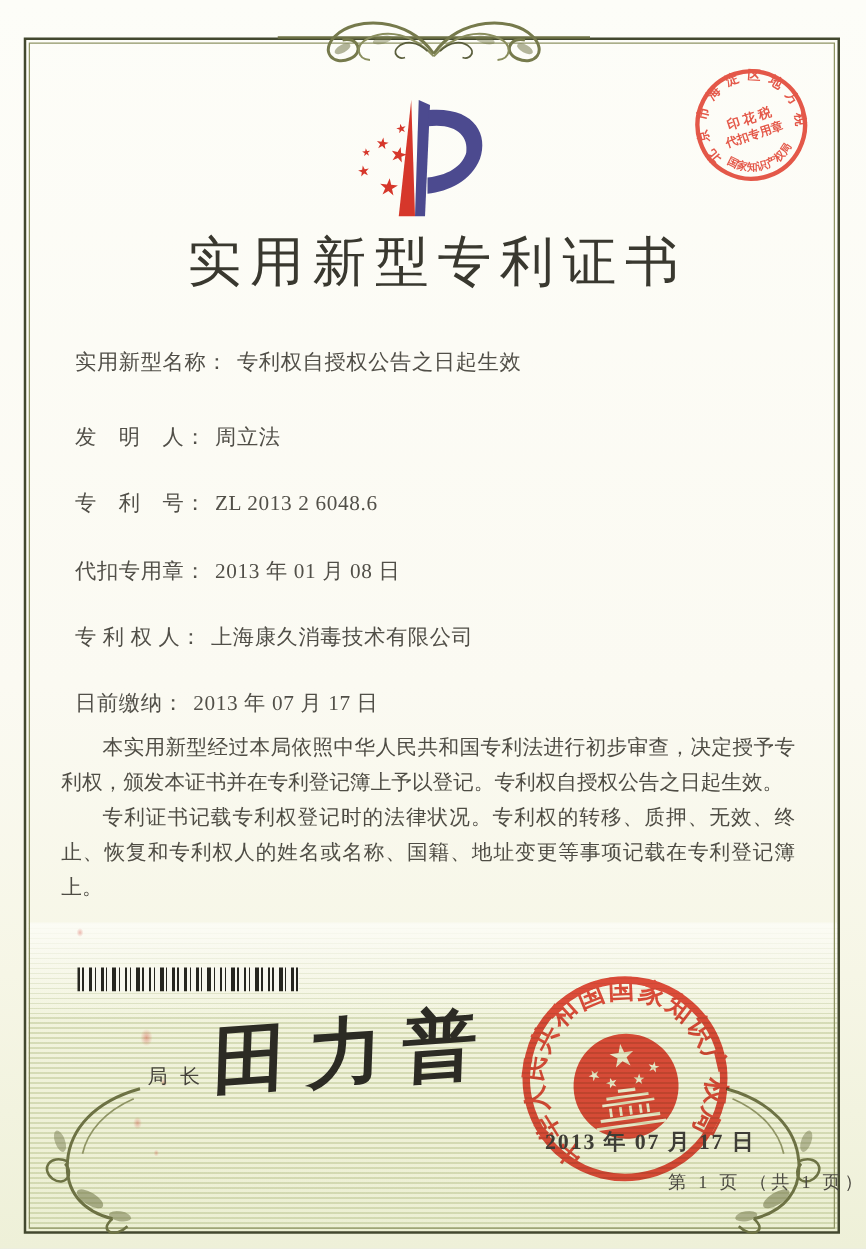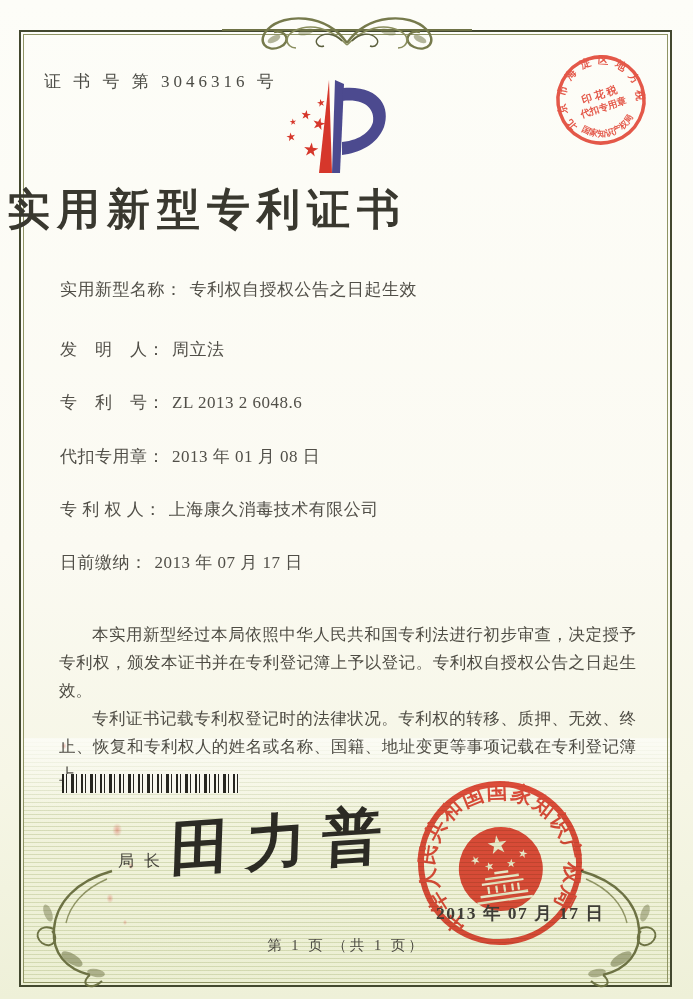--- a/index.html
+++ b/index.html
@@ -8,38 +8,38 @@
     font-family:"Liberation Serif",serif;}
   .guilloche{position:absolute;left:23px;right:23px;top:738px;bottom:14px;z-index:1;
     background:
       linear-gradient(180deg,rgba(252,252,246,.95) 0%,rgba(252,252,246,0) 32%),
       repeating-linear-gradient(180deg,rgba(150,165,95,.30) 0 1px,rgba(0,0,0,0) 1px 4px),
       linear-gradient(180deg,rgba(238,241,214,.35),rgba(234,238,206,.55));}
   .frame{position:absolute;left:19px;top:30px;right:21px;bottom:12px;border:2px solid #43482f;z-index:2;}
   .frame-inner{position:absolute;inset:2px;border:1px solid #8f9464;}
   .abs{position:absolute;}
   .cert-no{left:44px;top:70px;font-size:17px;letter-spacing:4px;color:#4b4b45;z-index:4;}
-  .doc-title{left:0;right:0;top:181px;text-align:left;font-size:43px;font-weight:700;
+  .doc-title{left:0;right:0;top:181px;text-align:center;font-size:43px;font-weight:400;
     letter-spacing:7px;text-indent:7px;color:#39382f;z-index:4;}
   .fields{left:60px;right:40px;top:0;z-index:4;font-size:17px;color:#514f48;}
   .field-row{position:absolute;left:0;white-space:nowrap;letter-spacing:.5px;}
   .field-row .fvalue{margin-left:7px;}
   .f0{top:278px}.f1{top:338px}.f2{top:391px}.f3{top:445px}.f4{top:498px}.f5{top:551px}
-  .paras{left:59px;right:57px;top:584px;z-index:4;margin-top:37px;}
+  .paras{left:49px;right:57px;top:584px;z-index:4;}
   .paras p{margin:0;text-indent:2em;font-size:16.5px;line-height:28px;text-align:justify;color:#4e4c44;}
   .barcode{left:62px;top:774px;width:177px;height:19px;z-index:4;
     background:repeating-linear-gradient(90deg,#26261f 0 2px,#f7f7ee 2px 4px,#26261f 4px 5px,#f7f7ee 5px 9px,#26261f 9px 12px,#f7f7ee 12px 14px,#26261f 14px 15px,#f7f7ee 15px 19px);}
   .stamp{z-index:5;mix-blend-mode:multiply;}
   .tax-stamp{left:551px;top:50px;width:100px;height:100px;transform:rotate(-18deg);opacity:.85;}
   .sipo-stamp{left:409px;top:772px;width:182px;height:182px;transform:rotate(-8deg);opacity:.9;}
   .grant-date{left:436px;top:901px;font-size:17.5px;font-weight:600;letter-spacing:1.5px;color:#3e3d36;z-index:6;}
   .sig-title{left:118px;top:851px;font-size:16px;letter-spacing:10px;color:#45433b;z-index:4;}
   .sig-name{left:170px;top:802px;font-size:60px;font-weight:700;letter-spacing:16px;color:#2c2b24;
     transform:rotate(-4deg) skewX(-6deg);z-index:4;}
-  .footer{left:0;right:0;top:936px;text-align:center;font-size:14.5px;letter-spacing:3px;color:#4c4a42;z-index:4;}
+  .footer{left:0;right:0;top:936px;text-align:right;font-size:14.5px;letter-spacing:3px;color:#4c4a42;z-index:4;}
   .deco{z-index:3;}
   .top-ornament{left:222px;top:5px;width:250px;height:52px;}
   .corner-fl{width:105px;height:122px;bottom:10px;}
   .corner-left{left:14px;}
   .corner-right{right:14px;transform:scaleX(-1);}
   .logo{left:283px;top:79px;width:122px;height:96px;z-index:4;}
   .smudge{z-index:3;pointer-events:none;}
   .s1{left:92px;top:812px;width:60px;height:120px;
     background:radial-gradient(ellipse 7px 10px at 42% 15%,rgba(210,60,50,.40),transparent 70%),
       radial-gradient(ellipse 4px 5px at 65% 45%,rgba(210,60,50,.30),transparent 70%),
@@ -90,21 +90,20 @@
     <path d="M76,108 C64,118 78,124 88,114" fill="none" stroke="#6d7244" stroke-width="2"></path>
     <path d="M93,12 C70,22 56,38 52,56" fill="none" stroke="#8f9464" stroke-width="1.4"></path>
     <ellipse cx="58" cy="92" rx="12" ry="5" transform="rotate(32 58 92)" fill="rgba(109,114,68,.55)"></ellipse>
     <ellipse cx="34" cy="46" rx="9" ry="4" transform="rotate(70 34 46)" fill="rgba(109,114,68,.45)"></ellipse>
     <ellipse cx="82" cy="106" rx="9" ry="4" transform="rotate(10 82 106)" fill="rgba(109,114,68,.5)"></ellipse>
   </svg>
 
   <div class="abs smudge s1"></div>
   <div class="abs smudge s2"></div>
 
-  <div class="abs cert-no">证 书 号 第 3046316 号</div>
 
   <svg class="abs logo" viewBox="0 0 122 96">
     <polygon points="46,1 36,94 49,94" fill="#d6372b"></polygon>
     <polygon points="52,1 61,5 57,94 49,94" fill="#4c4a8f"></polygon>
     <path d="M60,9 C96,6 108,28 101,48 C94,66 76,74 59,76 L59,63 C79,61 88,51 90,43 C92,30 82,19 59,22 Z" fill="#4c4a8f"></path>
     <g fill="#d6372b">
       <use href="#st" transform="translate(38,24) scale(4) rotate(-12)"></use>
       <use href="#st" transform="translate(23,36) scale(5) rotate(8)"></use>
       <use href="#st" transform="translate(10,43) scale(3.4) rotate(-6)"></use>
       <use href="#st" transform="translate(36,45) scale(6.5) rotate(14)"></use>

